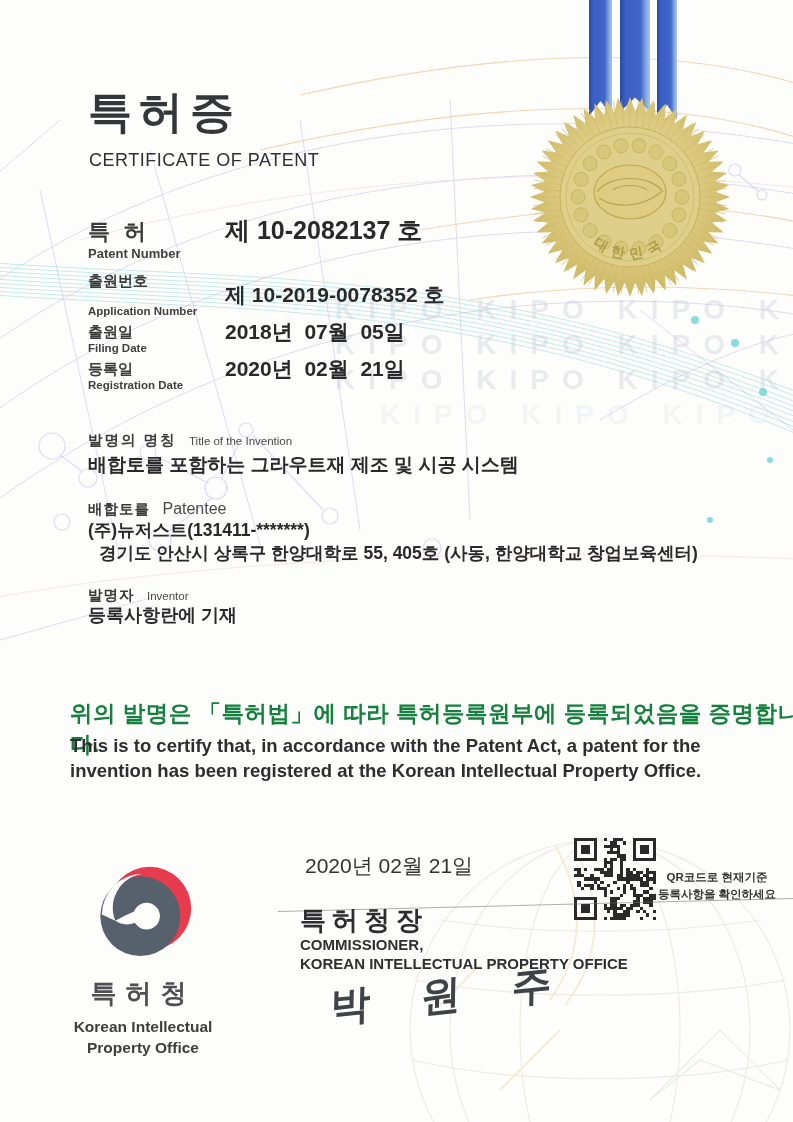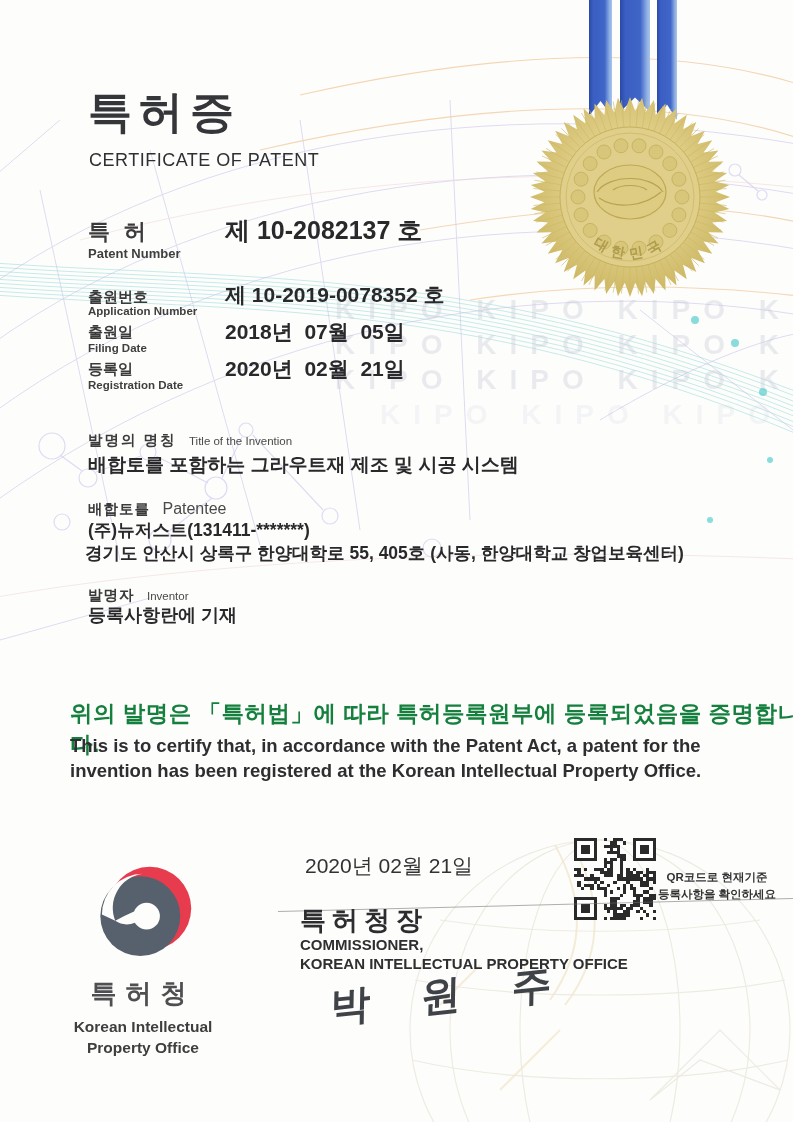--- a/index.html
+++ b/index.html
@@ -248,21 +248,21 @@
 
   <div class="content">
 
     <div class="abs title-ko" style="left:88px;top:90px;">특허증</div>
     <div class="abs title-en" style="left:89px;top:142px;">CERTIFICATE OF PATENT</div>
 
     <div class="abs lab-ko" style="left:88px;top:217px;font-size:22px;letter-spacing:4px;">특 허</div>
     <div class="abs lab-en" style="left:88px;top:246px;font-size:13px;">Patent Number</div>
     <div class="abs val" style="left:225px;top:214px;font-size:25px;">제 10-2082137 호</div>
 
-    <div class="abs lab-ko" style="left:88px;top:288px;font-size:15px;">출원번호</div>
+    <div class="abs lab-ko" style="left:88px;top:272px;font-size:15px;">출원번호</div>
     <div class="abs lab-en" style="left:88px;top:305px;font-size:11.5px;">Application Number</div>
     <div class="abs val" style="left:225px;top:281px;font-size:21px;">제 10-2019-0078352 호</div>
 
     <div class="abs lab-ko" style="left:88px;top:323px;font-size:15px;">출원일</div>
     <div class="abs lab-en" style="left:88px;top:342px;font-size:11.5px;">Filing Date</div>
     <div class="abs val" style="left:225px;top:318px;font-size:21px;">2018년  07월  05일</div>
 
     <div class="abs lab-ko" style="left:88px;top:360px;font-size:15px;">등록일</div>
     <div class="abs lab-en" style="left:88px;top:379px;font-size:11.5px;">Registration Date</div>
     <div class="abs val" style="left:225px;top:355px;font-size:21px;">2020년  02월  21일</div>
@@ -271,21 +271,21 @@
       <span class="lab-ko" style="font-size:14.5px;letter-spacing:2px;">발명의 명칭</span>
       <span class="lab-en" style="font-size:11.5px;font-weight:normal;color:#4a4a4a;margin-left:8px;">Title of the Invention</span>
     </div>
     <div class="abs val" style="left:88px;top:452px;font-size:19px;">배합토를 포함하는 그라우트재 제조 및 시공 시스템</div>
 
     <div class="abs" style="left:88px;top:500px;">
       <span class="lab-ko" style="font-size:14.5px;letter-spacing:1px;">배합토를</span>
       <span class="lab-en" style="font-size:16px;font-weight:normal;color:#4a4a4a;margin-left:8px;">Patentee</span>
     </div>
     <div class="abs val" style="left:88px;top:518px;font-size:17.5px;text-align:right;">(주)뉴저스트(131411-*******)</div>
-    <div class="abs val" style="left:85px;top:541px;font-size:17.5px;">경기도 안산시 상록구 한양대학로 55, 405호 (사동, 한양대학교 창업보육센터)</div>
+    <div class="abs val" style="left:99px;top:541px;font-size:17.5px;">경기도 안산시 상록구 한양대학로 55, 405호 (사동, 한양대학교 창업보육센터)</div>
 
     <div class="abs" style="left:88px;top:586px;">
       <span class="lab-ko" style="font-size:14.5px;letter-spacing:1px;">발명자</span>
       <span class="lab-en" style="font-size:11.5px;font-weight:normal;color:#4a4a4a;margin-left:8px;">Inventor</span>
     </div>
     <div class="abs val" style="left:88px;top:603px;font-size:18px;">등록사항란에 기재</div>
 
     <div class="abs statement-ko" style="left:70px;top:698px;">위의 발명은 「특허법」에 따라 특허등록원부에 등록되었음을 증명합니다.</div>
     <div class="abs statement-en" style="left:70px;top:733px;">This is to certify that, in accordance with the Patent Act, a patent for the invention has been registered at the Korean Intellectual Property Office.</div>
 

